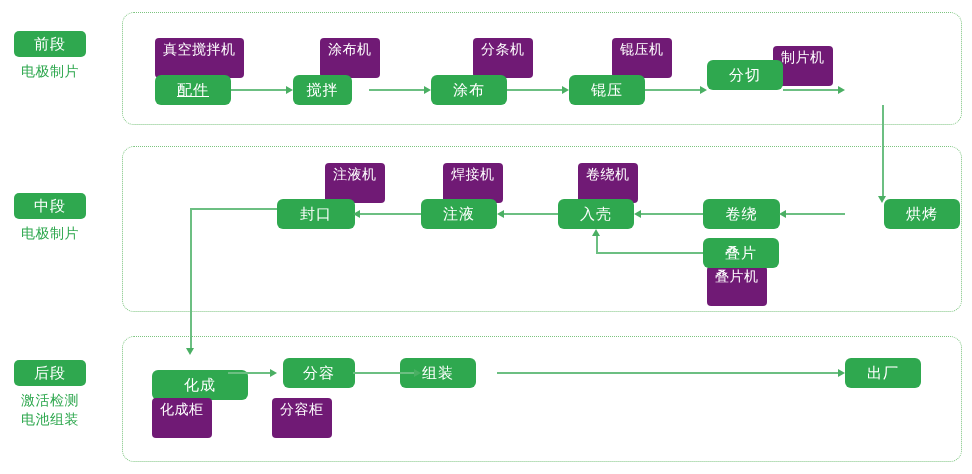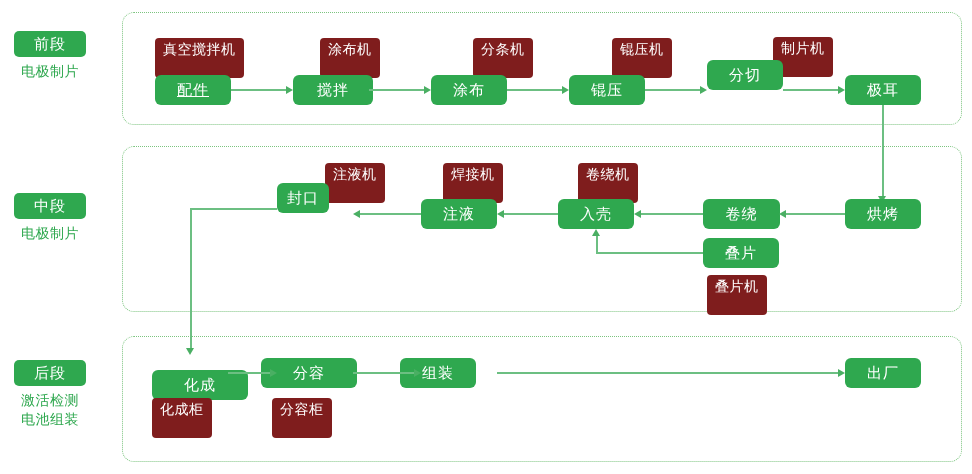--- a/index.html
+++ b/index.html
@@ -54,21 +54,21 @@
     height:30px;
     line-height:30px;
     text-align:center;
     font-size:15px;
     letter-spacing:1px;
     box-sizing:border-box;
   }
   
   .tag{
     position:absolute;
-    background:#7f1d1d;
+    background:#701a75;
     color:#ffffff;
     border-radius:4px;
     height:40px;
     line-height:23px;
     text-align:center;
     font-size:14px;
     letter-spacing:.5px;
     box-sizing:border-box;
     white-space:nowrap;
     padding:0 8px;
@@ -115,28 +115,27 @@
   <div class="stage-sub" style="left:5px;top:224px;">电极制片</div>
 
   <div class="stage-badge" style="left:14px;top:360px;">后段</div>
   <div class="stage-sub" style="left:5px;top:391px;">激活检测
 电池组装</div>
 
   <div class="tag" style="left:155px;top:38px;">真空搅拌机</div>
   <div class="tag" style="left:320px;top:38px;">涂布机</div>
   <div class="tag" style="left:473px;top:38px;">分条机</div>
   <div class="tag" style="left:612px;top:38px;">锟压机</div>
-  <div class="tag" style="left:773px;top:37px;">制片机</div>
+  <div class="tag" style="left:773px;top:46px;">制片机</div>
 
   <div class="node" style="left:155px;top:75px;width:76px;text-decoration:underline;">配件</div>
-  <div class="node" style="left:293px;top:75px;width:80px;">搅拌</div>
+  <div class="node" style="left:293px;top:75px;width:59px;">搅拌</div>
   <div class="node" style="left:431px;top:75px;width:76px;">涂布</div>
   <div class="node" style="left:569px;top:75px;width:76px;">锟压</div>
   <div class="node" style="left:707px;top:60px;width:76px;">分切</div>
-  <div class="node" style="left:845px;top:75px;width:76px;">极耳</div>
 
   <div class="edge h" style="left:231px;top:89px;width:55px;"></div>
   <div class="arrow right" style="left:286px;top:85.5px;"></div>
 
   <div class="edge h" style="left:369px;top:89px;width:55px;"></div>
   <div class="arrow right" style="left:424px;top:85.5px;"></div>
 
   <div class="edge h" style="left:507px;top:89px;width:55px;"></div>
   <div class="arrow right" style="left:562px;top:85.5px;"></div>
 
@@ -145,27 +144,27 @@
 
   <div class="edge h" style="left:783px;top:89px;width:55px;"></div>
   <div class="arrow right" style="left:838px;top:85.5px;"></div>
 
   <div class="edge v" style="left:882px;top:105px;height:92px;"></div>
   <div class="arrow down" style="left:878.3px;top:196px;"></div>
 
   <div class="tag" style="left:325px;top:163px;">注液机</div>
   <div class="tag" style="left:443px;top:163px;">焊接机</div>
   <div class="tag" style="left:578px;top:163px;">卷绕机</div>
-  <div class="tag" style="left:707px;top:275px;">叠片机</div>
-
-  <div class="node" style="left:277px;top:183px;width:52px;">封口</div>
+  <div class="tag" style="left:707px;top:266px;font-family:Liberation Mono, monospace;">叠片机</div>
+
+  <div class="node" style="left:277px;top:199px;width:78px;">封口</div>
   <div class="node" style="left:421px;top:199px;width:76px;">注液</div>
   <div class="node" style="left:558px;top:199px;width:76px;">入壳</div>
   <div class="node" style="left:703px;top:199px;width:77px;">卷绕</div>
-  <div class="node" style="left:845px;top:199px;width:76px;">烘烤</div>
+  <div class="node" style="left:884px;top:199px;width:76px;">烘烤</div>
   <div class="node" style="left:703px;top:238px;width:76px;">叠片</div>
 
   <div class="edge h" style="left:786px;top:213px;width:59px;"></div>
   <div class="arrow left" style="left:779px;top:209.5px;"></div>
 
   <div class="edge h" style="left:641px;top:213px;width:62px;"></div>
   <div class="arrow left" style="left:634px;top:209.5px;"></div>
 
   <div class="edge h" style="left:504px;top:213px;width:54px;"></div>
   <div class="arrow left" style="left:497px;top:209.5px;"></div>
@@ -175,21 +174,21 @@
 
   <div class="edge h" style="left:596px;top:252px;width:107px;"></div>
   <div class="edge v" style="left:596px;top:236px;height:17px;"></div>
   <div class="arrow up" style="left:592.3px;top:229px;"></div>
 
   <div class="edge h" style="left:190px;top:208px;width:87px;"></div>
   <div class="edge v" style="left:190px;top:208px;height:141px;"></div>
   <div class="arrow down" style="left:186.3px;top:348px;"></div>
 
   <div class="node" style="left:152px;top:370px;width:96px;">化成</div>
-  <div class="node" style="left:261px;top:358px;width:96px;">分容</div>
+  <div class="node" style="left:283px;top:358px;width:72px;">分容</div>
   <div class="node" style="left:400px;top:358px;width:76px;">组装</div>
   <div class="node" style="left:845px;top:358px;width:76px;">出厂</div>
 
   <div class="tag" style="left:152px;top:398px;">化成柜</div>
   <div class="tag" style="left:272px;top:398px;">分容柜</div>
 
   <div class="edge h" style="left:228px;top:372px;width:42px;"></div>
   <div class="arrow right" style="left:270px;top:368.5px;"></div>
 
   <div class="edge h" style="left:353px;top:372px;width:61px;"></div>

